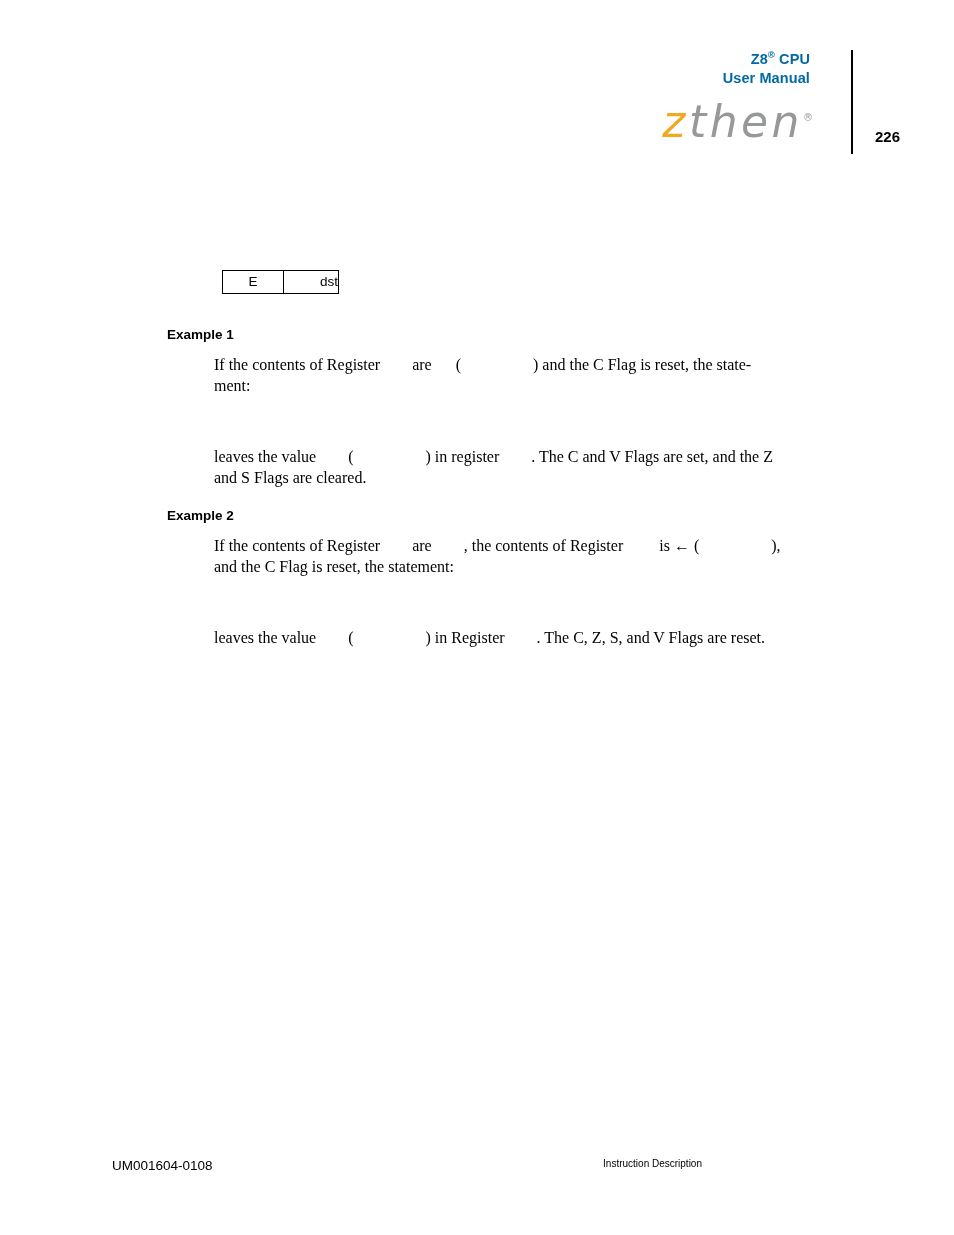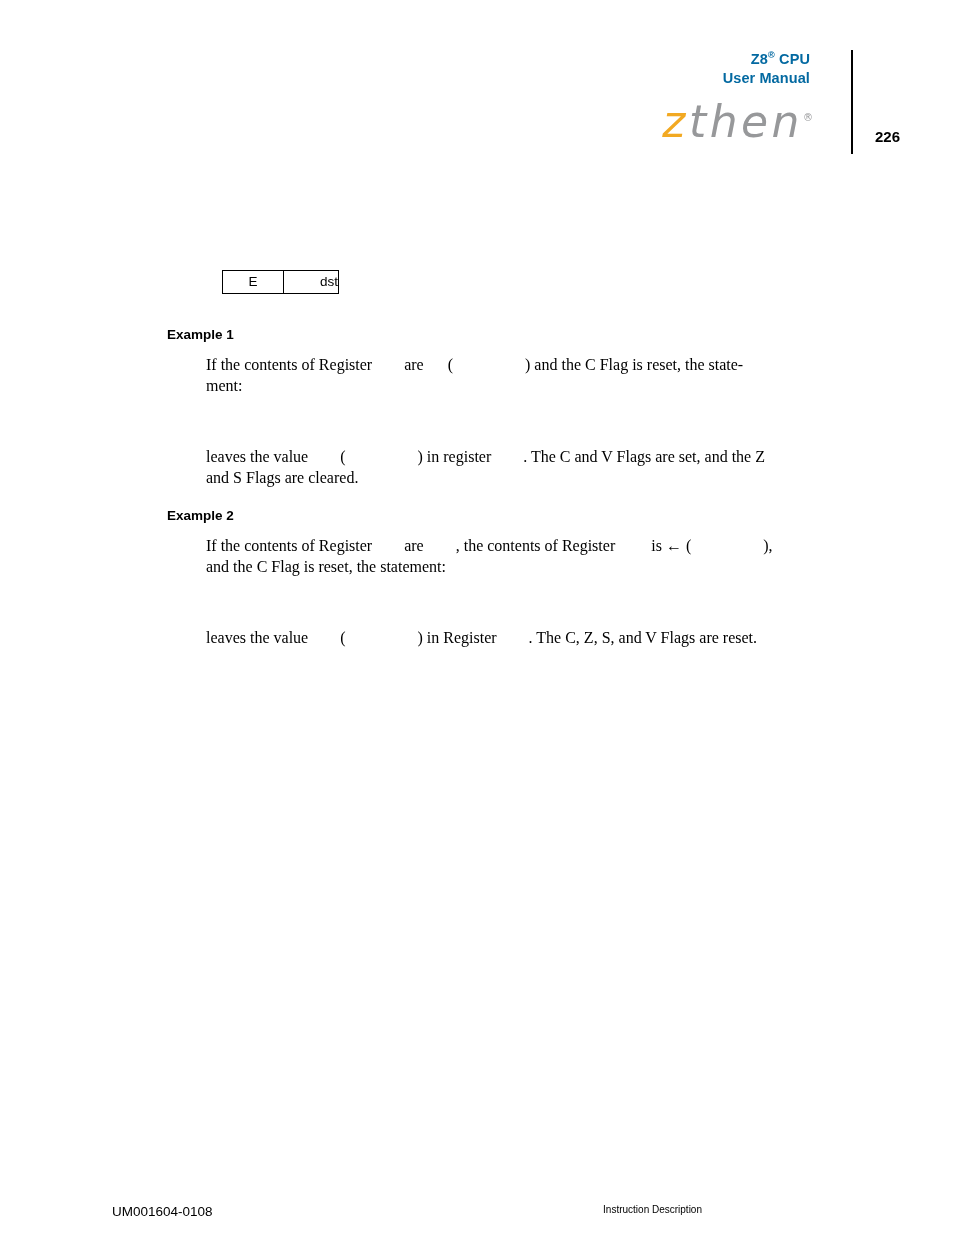--- a/index.html
+++ b/index.html
@@ -142,41 +142,40 @@
     font-family: "Liberation Sans", "DejaVu Sans", sans-serif;
     font-weight: bold;
     font-size: 13.5px;
     color: #000;
   }
   #example-1-heading { top: 313px; }
   #example-2-heading { top: 494px; }
 
   .body-para {
     position: absolute;
-    left: 206px;
+    left: 214px;
     width: 618px;
     font-family: "Liberation Serif", "DejaVu Serif", serif;
     font-size: 16px;
     line-height: 20.5px;
     color: #000;
     white-space: pre-wrap;
   }
   #para-ex1-a { top: 339px; }
   #para-ex1-b { top: 431px; }
   #para-ex2-a { top: 520px; }
   #para-ex2-b { top: 612px; }
 
   
   .page-footer {
     position: absolute;
     left: 0;
     top: 1158px;
     width: 814px;
     height: 24px;
-    margin-top: 46px;
   }
   .footer-left {
     position: absolute;
     left: 112px;
     top: 0;
     font-family: "Liberation Sans", "DejaVu Sans", sans-serif;
     font-size: 13.5px;
     color: #000;
   }
   .footer-right {

